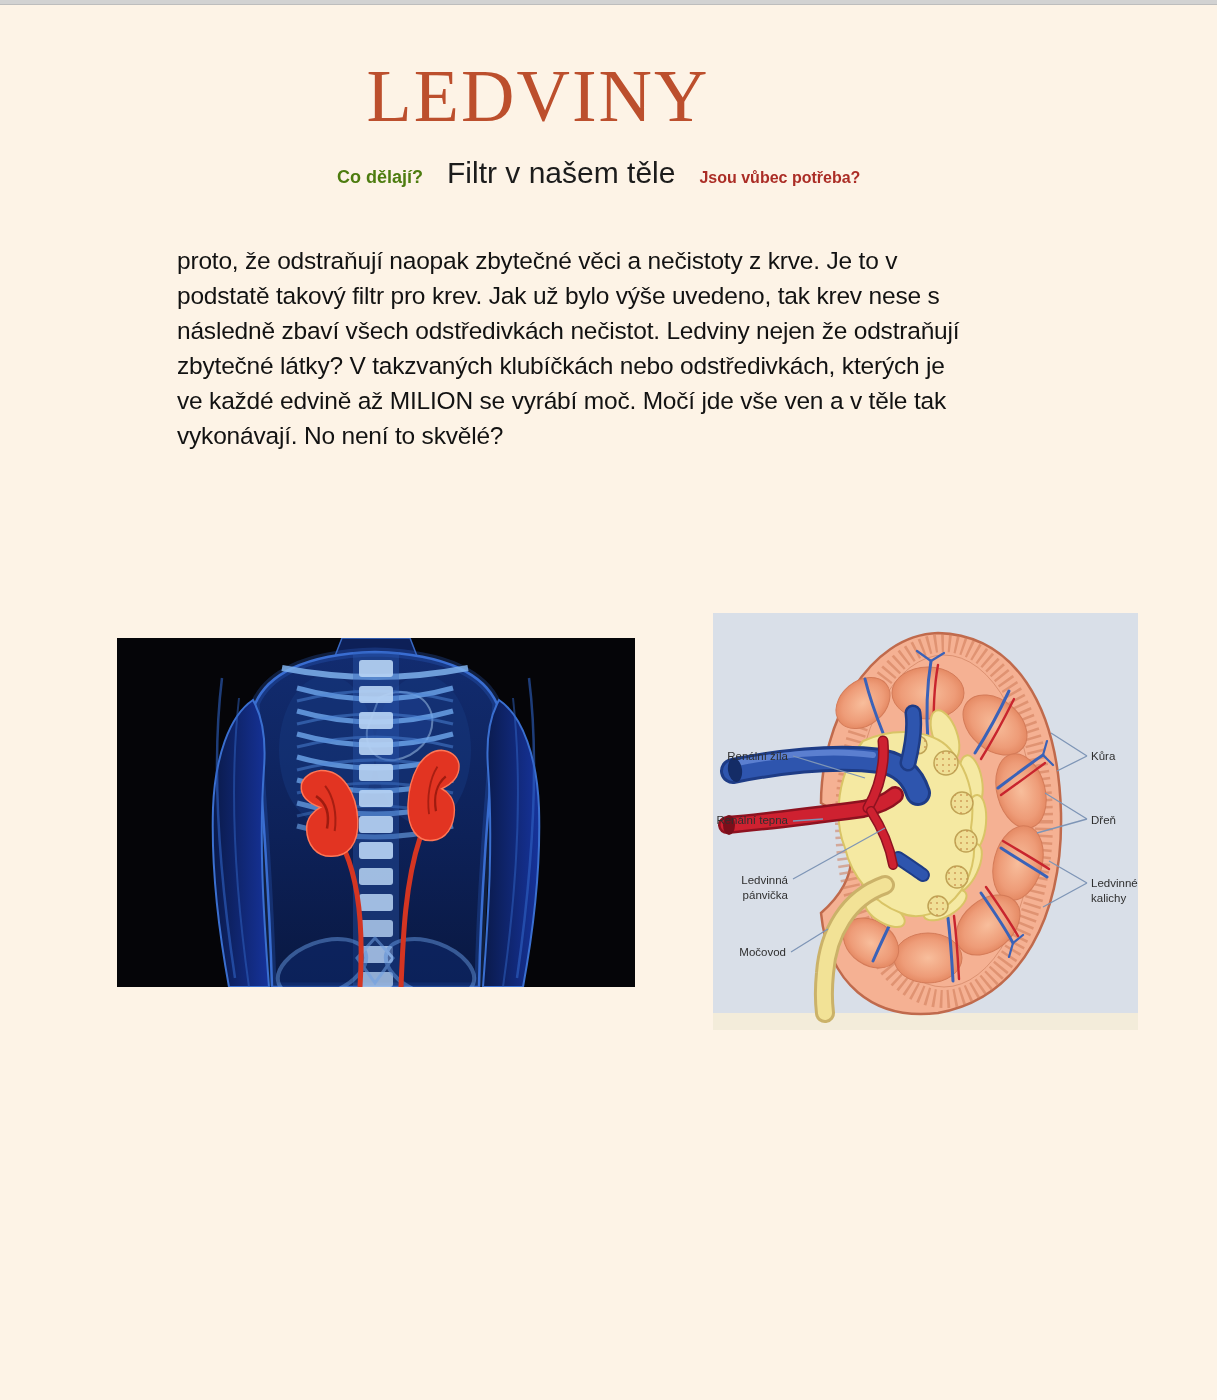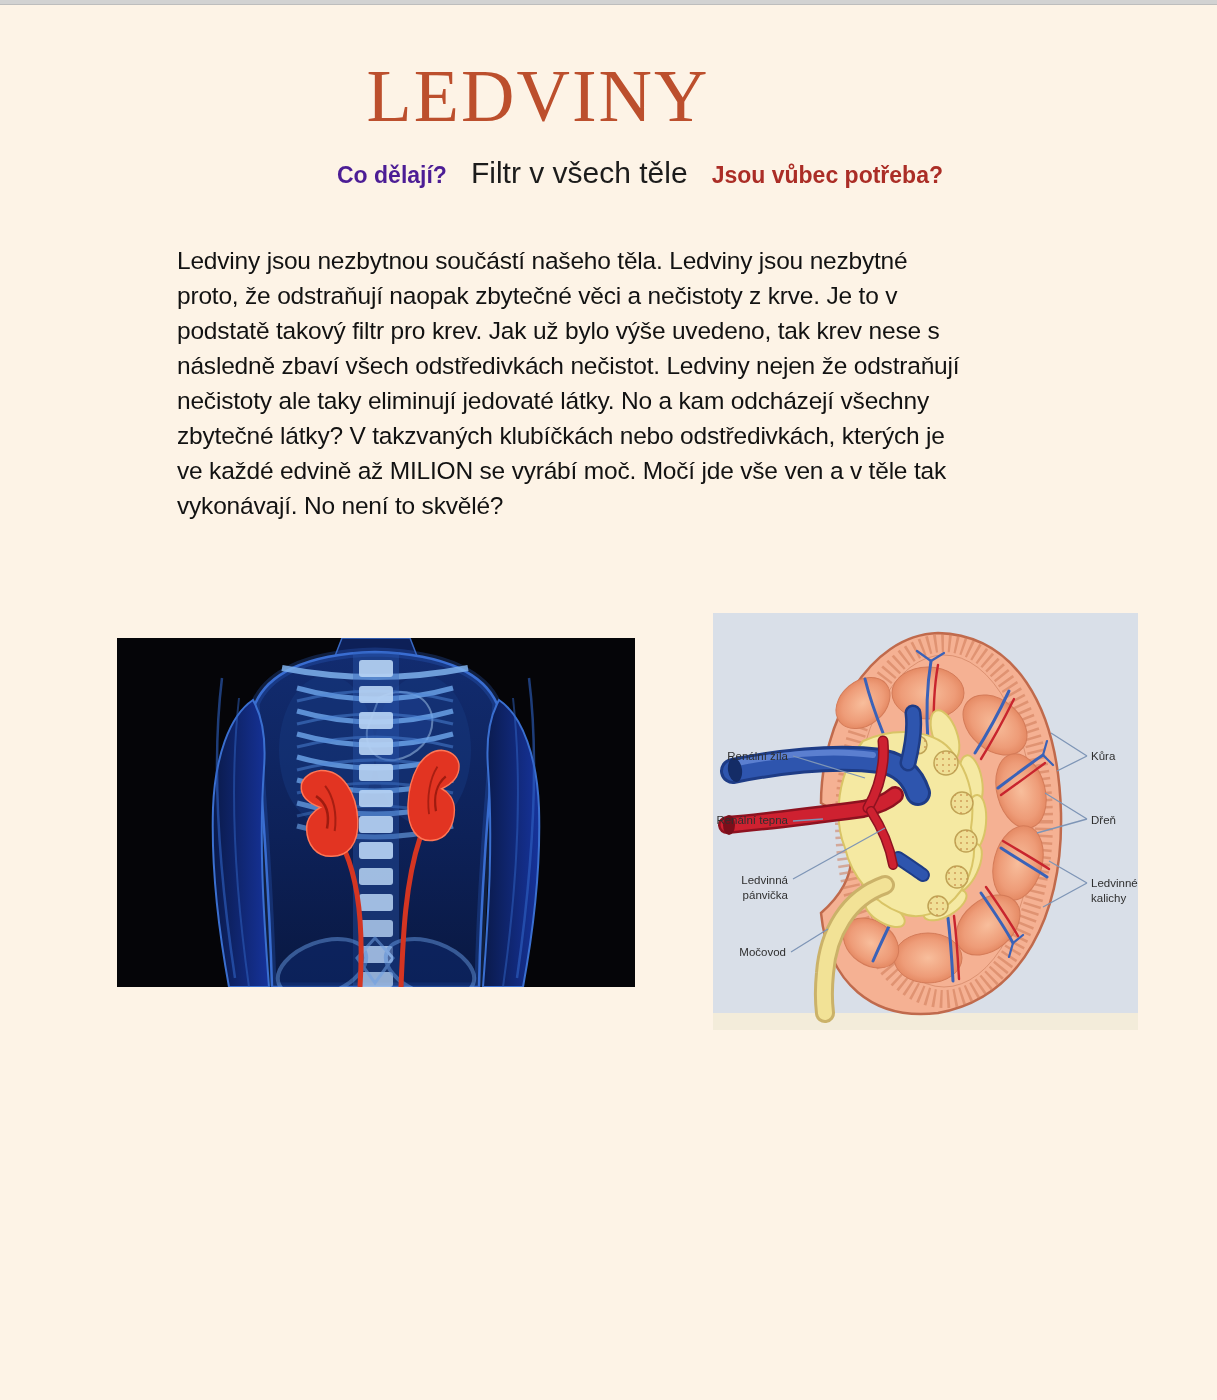--- a/index.html
+++ b/index.html
@@ -20,23 +20,23 @@
     font-family:"Liberation Serif",serif;
     font-size:74px;line-height:1.05;font-weight:400;
     letter-spacing:2px;
     color:#BC4F2D;
     margin:0;
   }
   .subtitle-row{
     position:absolute;left:337px;top:156px;
     display:flex;align-items:baseline;gap:24px;white-space:nowrap;
   }
-  .subtitle-left{font-size:23px;font-weight:700;color:#4c1d95;}
+  .subtitle-left{font-size:18px;font-weight:700;color:#4d7c0f;}
   .subtitle-center{font-size:30px;font-weight:400;color:#1C1C1C;}
-  .subtitle-right{font-size:23px;font-weight:700;color:#AB2D26;}
+  .subtitle-right{font-size:16px;font-weight:700;color:#AB2D26;}
   .article{
     position:absolute;left:177px;top:243px;width:900px;
     font-size:24.5px;line-height:35px;letter-spacing:-0.2px;
     color:#121212;
   }
   .para-line{white-space:nowrap;}
   .fig-xray{position:absolute;left:117px;top:638px;width:518px;height:349px;}
   .fig-kidney{position:absolute;left:713px;top:613px;width:425px;height:417px;}
   svg text.lbl{
     font-family:"Liberation Sans",sans-serif;
@@ -45,30 +45,28 @@
 </style>
 </head>
 <body>
 
 <div class="topbar"></div>
 
 <h1 class="doc-title">LEDVINY</h1>
 
 <div class="subtitle-row">
   <span class="subtitle-left">Co dělají?</span>
-  <span class="subtitle-center">Filtr v všech těle</span>
+  <span class="subtitle-center">Filtr v našem těle</span>
   <span class="subtitle-right">Jsou vůbec potřeba?</span>
 </div>
 
 <div class="article">
-    <div class="para-line">Ledviny jsou nezbytnou součástí našeho těla. Ledviny jsou nezbytné</div>
     <div class="para-line">proto, že odstraňují naopak zbytečné věci a nečistoty z krve. Je to v</div>
     <div class="para-line">podstatě takový filtr pro krev. Jak už bylo výše uvedeno, tak krev nese s</div>
     <div class="para-line">následně zbaví všech odstředivkách nečistot. Ledviny nejen že odstraňují</div>
-    <div class="para-line">nečistoty ale taky eliminují jedovaté látky. No a kam odcházejí všechny</div>
     <div class="para-line">zbytečné látky? V takzvaných klubíčkách nebo odstředivkách, kterých je</div>
     <div class="para-line">ve každé edvině až MILION se vyrábí moč. Močí jde vše ven a v těle tak</div>
     <div class="para-line">vykonávají. No není to skvělé?</div>
   </div>
 
 <svg class="fig-xray" viewBox="0 0 518 349">
   <defs>
     <linearGradient id="bodyGrad" x1="0" y1="0" x2="0" y2="1">
       <stop offset="0" stop-color="#122c70"></stop>
       <stop offset="0.55" stop-color="#0d2158"></stop>

